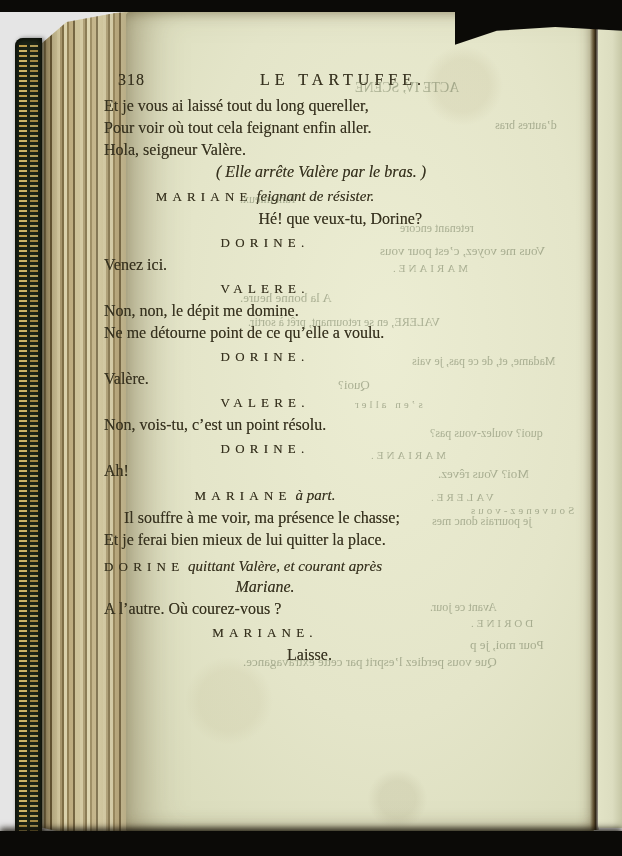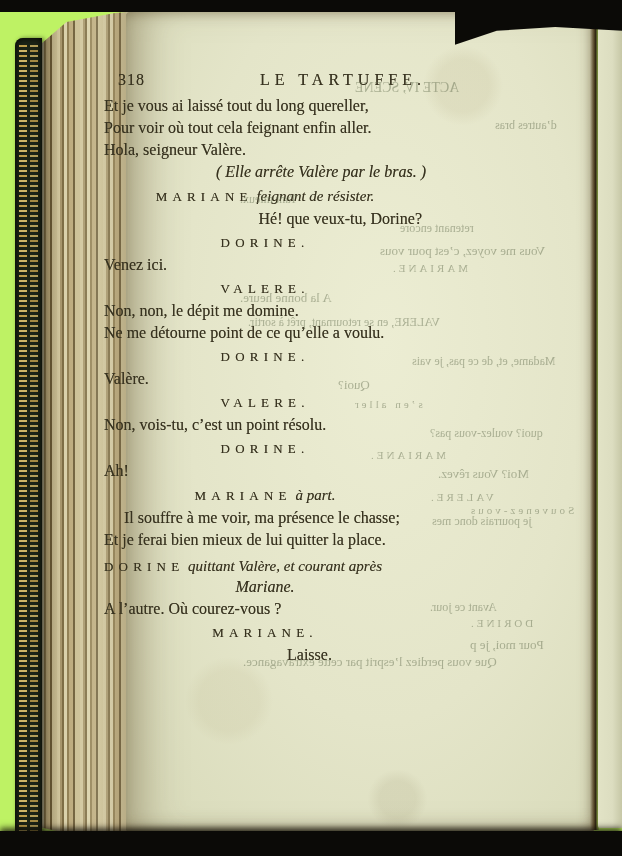--- a/index.html
+++ b/index.html
@@ -1,18 +1,18 @@
 <!DOCTYPE html>
 <html><head>
 <meta charset="utf-8">
 <style>
   html,body{margin:0;padding:0;background:#000;}
   #photo{
     position:relative;width:622px;height:856px;overflow:hidden;
-    background:#bef264;
+    background:#e5e5e5;
     font-family:"Liberation Serif","DejaVu Serif",serif;
   }
   
   .page-edges{
     position:absolute;left:34px;top:10px;width:116px;height:832px;
     background:
       linear-gradient(90deg, rgba(30,22,8,.45) 0, rgba(0,0,0,0) 22%, rgba(255,252,230,.18) 55%, rgba(70,52,22,.28) 100%),
       repeating-linear-gradient(90deg,
         #cfc49b 0 3px,#a6956a 3px 5px,#7c6b42 5px 7px,#d9d0a9 7px 10px,
         #8f7d50 10px 12px,#baa87a 12px 16px,#6b5b36 16px 18px,#c9bd92 18px 23px);

